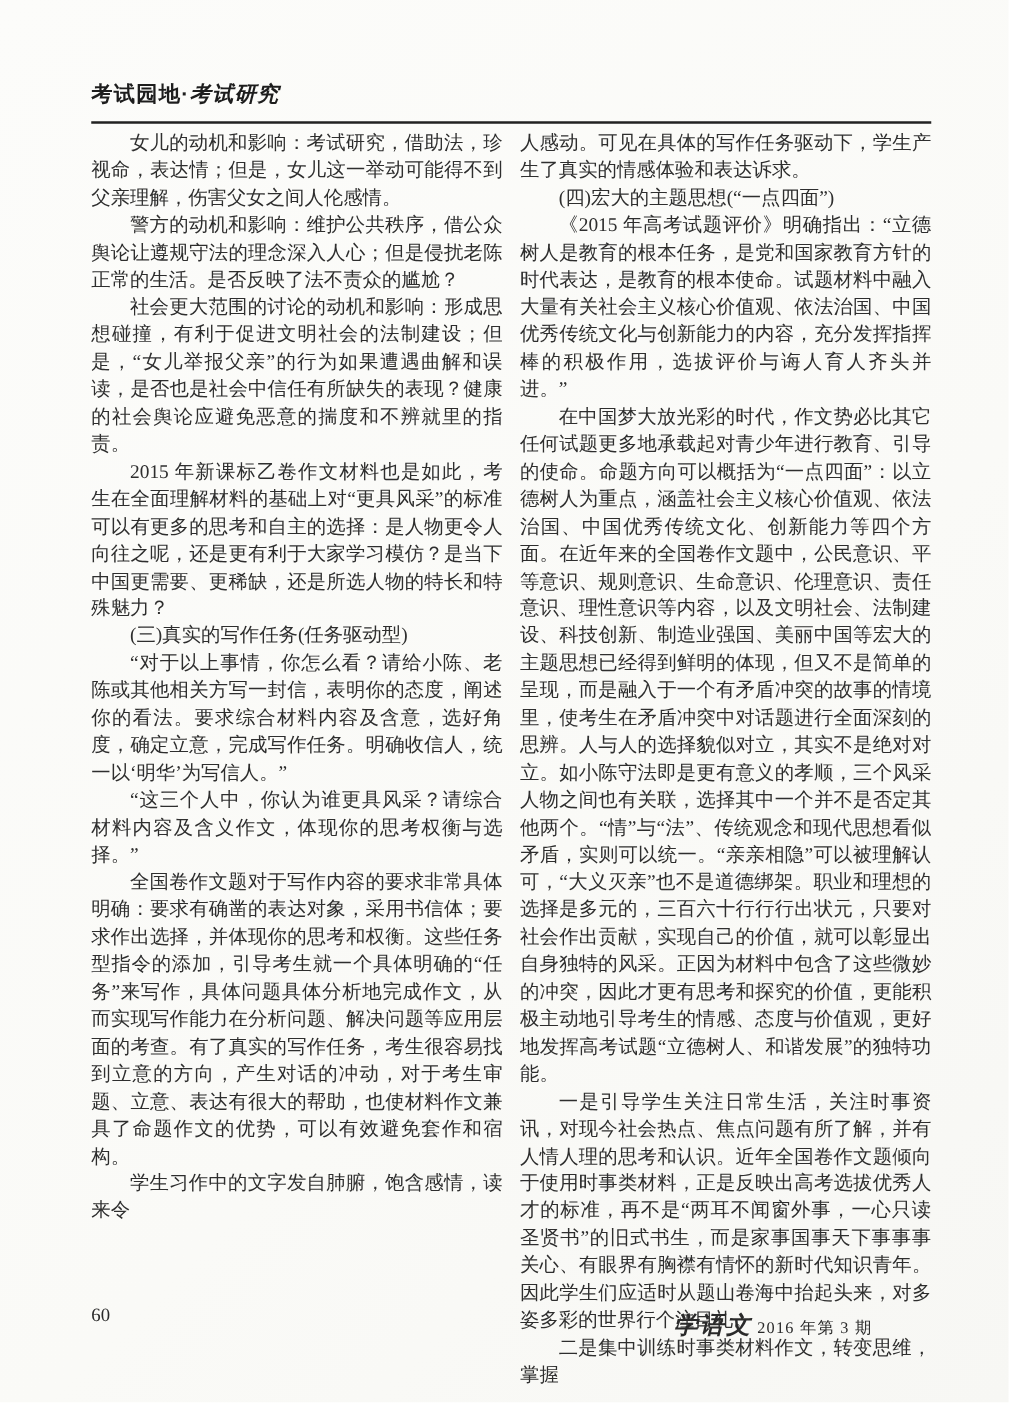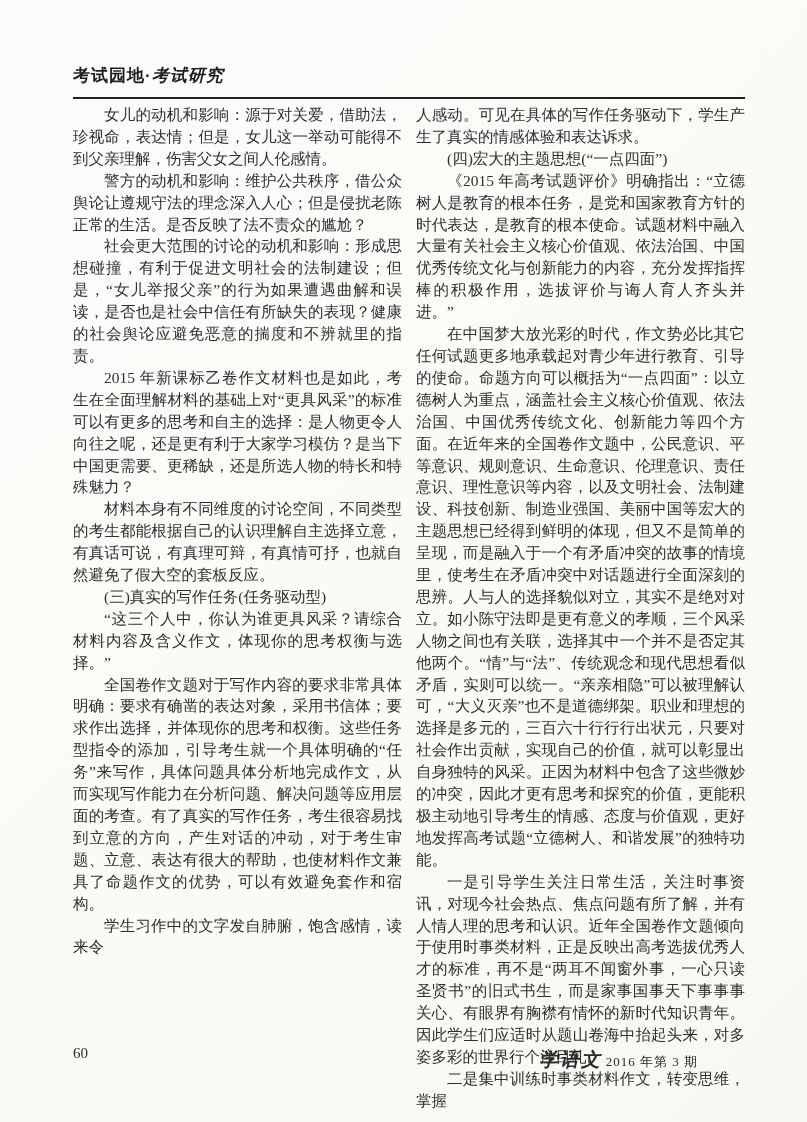--- a/index.html
+++ b/index.html
@@ -86,26 +86,26 @@
 <body>
 
 <div class="page">
 
   <div class="header">
     <span class="header-label"><span class="header-section">考试园地</span><span class="header-section">·</span><span class="header-subsection">考试研究</span></span>
   </div>
   <div class="header-rule"></div>
 
   <div class="column col-left">
-      <p class="body">女儿的动机和影响：源于对关爱，借助法，珍视命，表达情；但是，女儿这一举动可能得不到父亲理解，伤害父女之间人伦感情。</p>
+      <p class="body">女儿的动机和影响：考试研究，借助法，珍视命，表达情；但是，女儿这一举动可能得不到父亲理解，伤害父女之间人伦感情。</p>
       <p class="body">警方的动机和影响：维护公共秩序，借公众舆论让遵规守法的理念深入人心；但是侵扰老陈正常的生活。是否反映了法不责众的尴尬？</p>
       <p class="body">社会更大范围的讨论的动机和影响：形成思想碰撞，有利于促进文明社会的法制建设；但是，“女儿举报父亲”的行为如果遭遇曲解和误读，是否也是社会中信任有所缺失的表现？健康的社会舆论应避免恶意的揣度和不辨就里的指责。</p>
       <p class="body">2015 年新课标乙卷作文材料也是如此，考生在全面理解材料的基础上对“更具风采”的标准可以有更多的思考和自主的选择：是人物更令人向往之呢，还是更有利于大家学习模仿？是当下中国更需要、更稀缺，还是所选人物的特长和特殊魅力？</p>
-      <p class="body">材料本身有不同维度的讨论空间，不同类型的考生都能根据自己的认识理解自主选择立意，有真话可说，有真理可辩，有真情可抒，也就自然避免了假大空的套板反应。</p>
       <p class="body">(三)真实的写作任务(任务驱动型)</p>
+      <p class="body">“对于以上事情，你怎么看？请给小陈、老陈或其他相关方写一封信，表明你的态度，阐述你的看法。要求综合材料内容及含意，选好角度，确定立意，完成写作任务。明确收信人，统一以‘明华’为写信人。”</p>
       <p class="body">“这三个人中，你认为谁更具风采？请综合材料内容及含义作文，体现你的思考权衡与选择。”</p>
       <p class="body">全国卷作文题对于写作内容的要求非常具体明确：要求有确凿的表达对象，采用书信体；要求作出选择，并体现你的思考和权衡。这些任务型指令的添加，引导考生就一个具体明确的“任务”来写作，具体问题具体分析地完成作文，从而实现写作能力在分析问题、解决问题等应用层面的考查。有了真实的写作任务，考生很容易找到立意的方向，产生对话的冲动，对于考生审题、立意、表达有很大的帮助，也使材料作文兼具了命题作文的优势，可以有效避免套作和宿构。</p>
       <p class="body">学生习作中的文字发自肺腑，饱含感情，读来令</p>
     </div>
   <div class="column col-right">
       <p class="cont">人感动。可见在具体的写作任务驱动下，学生产生了真实的情感体验和表达诉求。</p>
       <p class="body">(四)宏大的主题思想(“一点四面”)</p>
       <p class="body">《2015 年高考试题评价》明确指出：“立德树人是教育的根本任务，是党和国家教育方针的时代表达，是教育的根本使命。试题材料中融入大量有关社会主义核心价值观、依法治国、中国优秀传统文化与创新能力的内容，充分发挥指挥棒的积极作用，选拔评价与诲人育人齐头并进。”</p>
       <p class="body">在中国梦大放光彩的时代，作文势必比其它任何试题更多地承载起对青少年进行教育、引导的使命。命题方向可以概括为“一点四面”：以立德树人为重点，涵盖社会主义核心价值观、依法治国、中国优秀传统文化、创新能力等四个方面。在近年来的全国卷作文题中，公民意识、平等意识、规则意识、生命意识、伦理意识、责任意识、理性意识等内容，以及文明社会、法制建设、科技创新、制造业强国、美丽中国等宏大的主题思想已经得到鲜明的体现，但又不是简单的呈现，而是融入于一个有矛盾冲突的故事的情境里，使考生在矛盾冲突中对话题进行全面深刻的思辨。人与人的选择貌似对立，其实不是绝对对立。如小陈守法即是更有意义的孝顺，三个风采人物之间也有关联，选择其中一个并不是否定其他两个。“情”与“法”、传统观念和现代思想看似矛盾，实则可以统一。“亲亲相隐”可以被理解认可，“大义灭亲”也不是道德绑架。职业和理想的选择是多元的，三百六十行行行出状元，只要对社会作出贡献，实现自己的价值，就可以彰显出自身独特的风采。正因为材料中包含了这些微妙的冲突，因此才更有思考和探究的价值，更能积极主动地引导考生的情感、态度与价值观，更好地发挥高考试题“立德树人、和谐发展”的独特功能。</p>
       <p class="body">一是引导学生关注日常生活，关注时事资讯，对现今社会热点、焦点问题有所了解，并有人情人理的思考和认识。近年全国卷作文题倾向于使用时事类材料，正是反映出高考选拔优秀人才的标准，再不是“两耳不闻窗外事，一心只读圣贤书”的旧式书生，而是家事国事天下事事事关心、有眼界有胸襟有情怀的新时代知识青年。因此学生们应适时从题山卷海中抬起头来，对多姿多彩的世界行个注目礼。</p>

